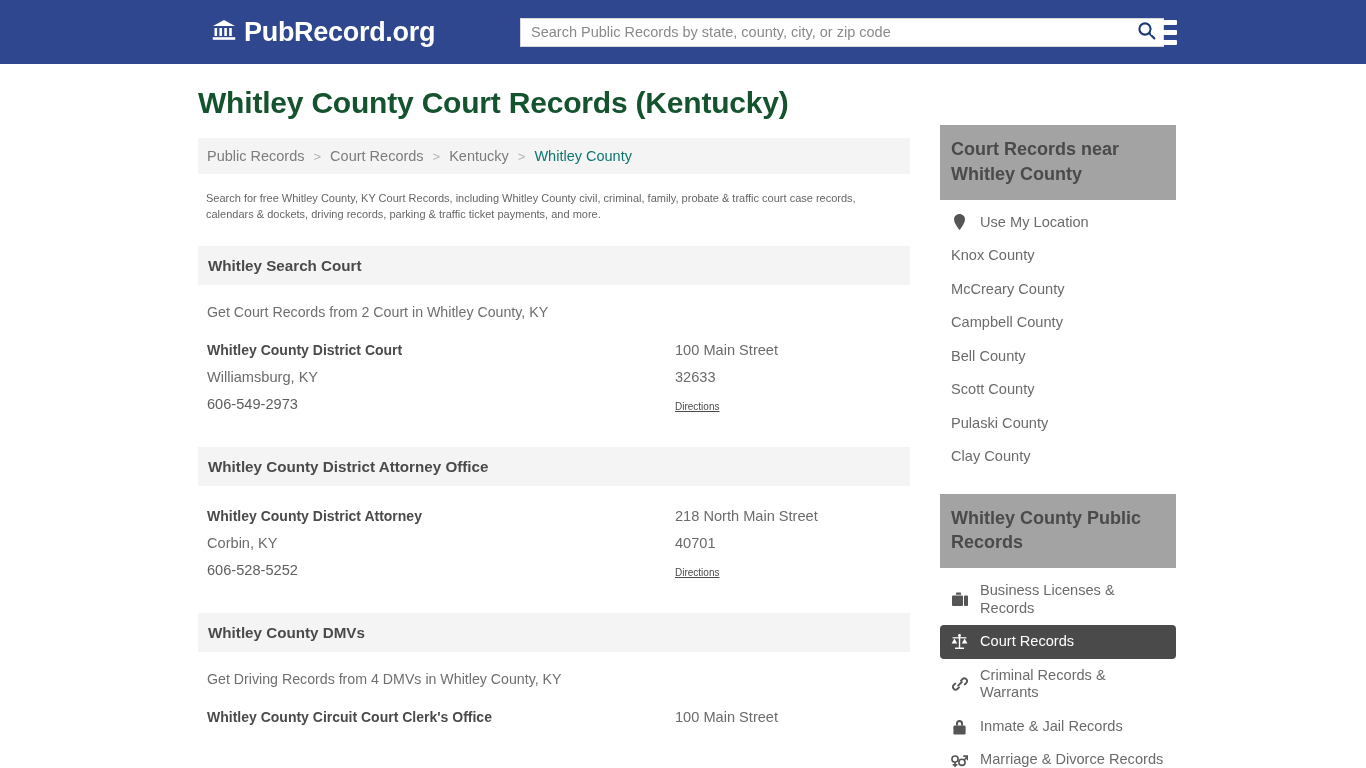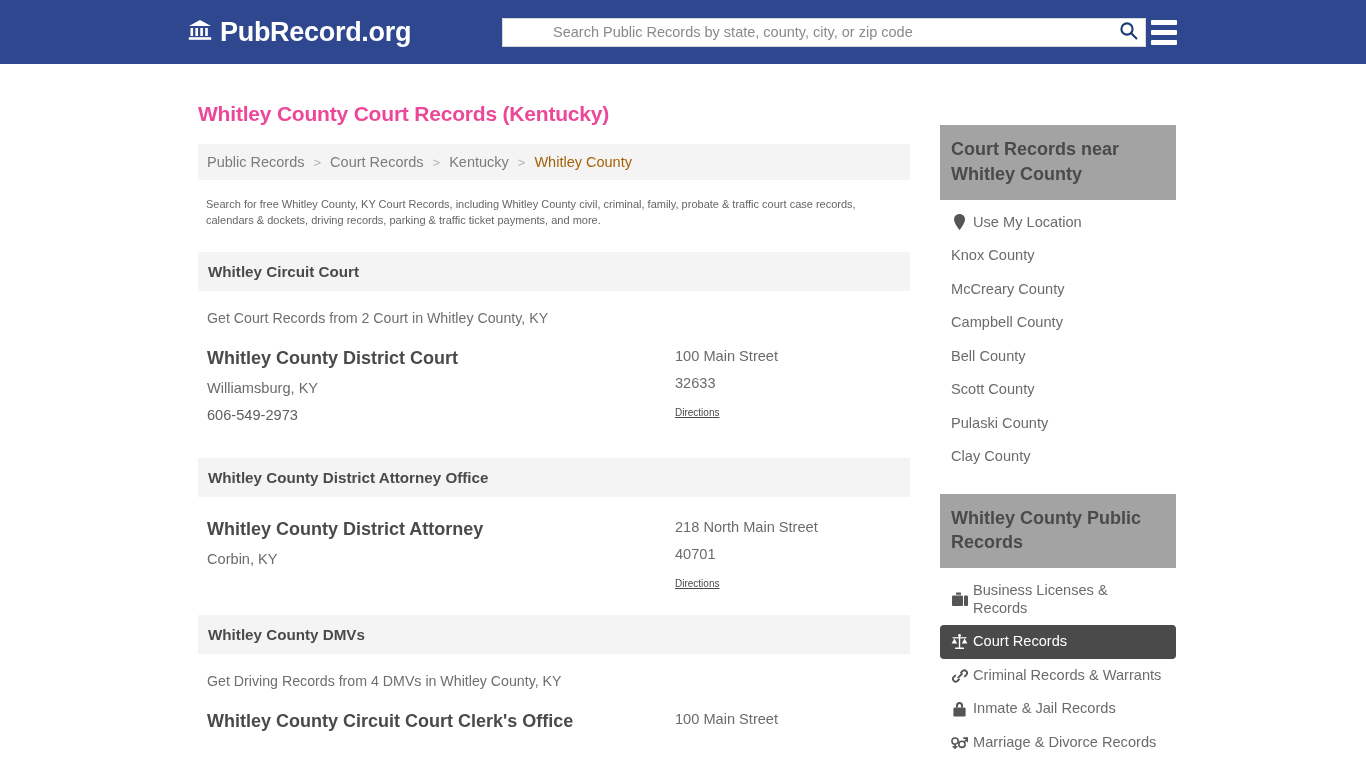--- a/index.html
+++ b/index.html
@@ -15,43 +15,42 @@
   
   .site-header {
     height: 64px;
     background: #2e478e;
     display: flex;
     align-items: center;
     position: relative;
   }
   .brand {
     position: absolute;
-    left: 188px;
+    left: 212px;
     display: flex;
     align-items: center;
     gap: 8px;
     color: #ffffff;
     font-size: 27px;
     font-weight: bold;
     letter-spacing: -0.3px;
     text-decoration: none;
     white-space: nowrap;
   }
   .bank-icon { display: block; }
 
   .search-wrap {
     position: absolute;
-    left: 502px;
+    left: 520px;
     width: 644px;
     height: 29px;
     background: #ffffff;
     display: flex;
     align-items: center;
     border: 1px solid #d8d8d8;
-    padding-left: 40px;
   }
   .search-input {
     flex: 1;
     border: 0;
     outline: 0;
     height: 100%;
     padding: 0 10px;
     font-family: "Liberation Sans", sans-serif;
     font-size: 14.5px;
     color: #333;
@@ -91,24 +90,24 @@
     margin: 0 auto;
     padding-top: 22px;
     display: flex;
     gap: 30px;
     align-items: flex-start;
   }
   .main-col { width: 712px; flex: none; }
   .side-col { width: 236px; flex: none; padding-top: 39px; }
 
   h1.page-title {
-    margin: 16px 0 18px 0;
-    font-size: 21px;
+    margin: 0 0 18px 0;
+    font-size: 30px;
     font-weight: bold;
-    color: #ec4899;
+    color: #14532d;
     letter-spacing: -0.2px;
   }
 
   
   .breadcrumb {
     background: #f4f4f4;
     padding: 10px 9px;
     font-size: 14.5px;
     color: #7c7c7c;
     display: flex;
@@ -118,21 +117,21 @@
   }
   .breadcrumb a {
     color: #7c7c7c;
     text-decoration: none;
   }
   .breadcrumb .sep {
     color: #b4b4b4;
     padding: 0 9px;
     font-size: 13px;
   }
-  .breadcrumb .current { color: #a16207; }
+  .breadcrumb .current { color: #0f766e; }
 
   .intro {
     margin: 16px 8px 0 8px;
     font-size: 11px;
     line-height: 1.46;
     color: #666666;
     max-width: 710px;
   }
 
   
@@ -149,21 +148,21 @@
     font-size: 14.2px;
     color: #6f6f6f;
   }
   .listing {
     display: flex;
     margin: 22px 9px 0 9px;
   }
   .listing-left { width: 468px; flex: none; }
   .listing-right { flex: 1; }
   .listing-name {
-    font-size: 18px;
+    font-size: 14px;
     font-weight: bold;
     color: #4a4a4a;
     margin-bottom: 11px;
   }
   .listing-line {
     font-size: 14.6px;
     color: #6b6b6b;
     margin-bottom: 11px;
   }
   .listing-line.phone { color: #5e5e5e; }
@@ -181,21 +180,21 @@
     padding: 12px 11px 13px 11px;
     font-size: 18px;
     font-weight: bold;
     color: #4a4a4a;
     line-height: 1.38;
   }
   .side-list { padding-top: 6px; }
   .side-item {
     display: flex;
     align-items: center;
-    gap: 5px;
+    gap: 12px;
     padding: 8px 11px;
     font-size: 14.6px;
     color: #6b6b6b;
     cursor: pointer;
     border-radius: 4px;
     line-height: 1.2;
   }
   .side-item.active {
     background: #4a4a4a;
     color: #ffffff;
@@ -262,37 +261,38 @@
           <span class="sep">&gt;</span>
           <a href="#" class="">Kentucky</a>
           <span class="sep">&gt;</span>
           <span class="current">Whitley County</span>
         </div>
 
       <p class="intro">Search for free Whitley County, KY Court Records, including Whitley County civil, criminal, family, probate &amp; traffic court case records, calendars &amp; dockets, driving records, parking &amp; traffic ticket payments, and more.</p>
 
       <div id="sections-container">
           <div class="section">
-            <div class="section-head">Whitley Circuit Court</div>
+            <div class="section-head">Whitley Search Court</div>
             <div class="section-sub">Get Court Records from 2 Court in Whitley County, KY</div>
             <div class="listing">
               <div class="listing-left">
                 <div class="listing-name">Whitley County District Court</div>
                 <div class="listing-line">Williamsburg, KY</div>
                 <div class="listing-line phone">606-549-2973</div>
               </div>
               <div class="listing-right"><div class="listing-line">100 Main Street</div><div class="listing-line">32633</div><a class="directions-link" href="#">Directions</a></div>
             </div>
           </div>
           <div class="section">
             <div class="section-head">Whitley County District Attorney Office</div>
             <div class="listing">
               <div class="listing-left">
                 <div class="listing-name">Whitley County District Attorney</div>
                 <div class="listing-line">Corbin, KY</div>
+                <div class="listing-line phone">606-528-5252</div>
               </div>
               <div class="listing-right"><div class="listing-line">218 North Main Street</div><div class="listing-line">40701</div><a class="directions-link" href="#">Directions</a></div>
             </div>
           </div>
           <div class="section">
             <div class="section-head">Whitley County DMVs</div>
             <div class="section-sub">Get Driving Records from 4 DMVs in Whitley County, KY</div>
             <div class="listing">
               <div class="listing-left">
                 <div class="listing-name">Whitley County Circuit Court Clerk's Office</div>

